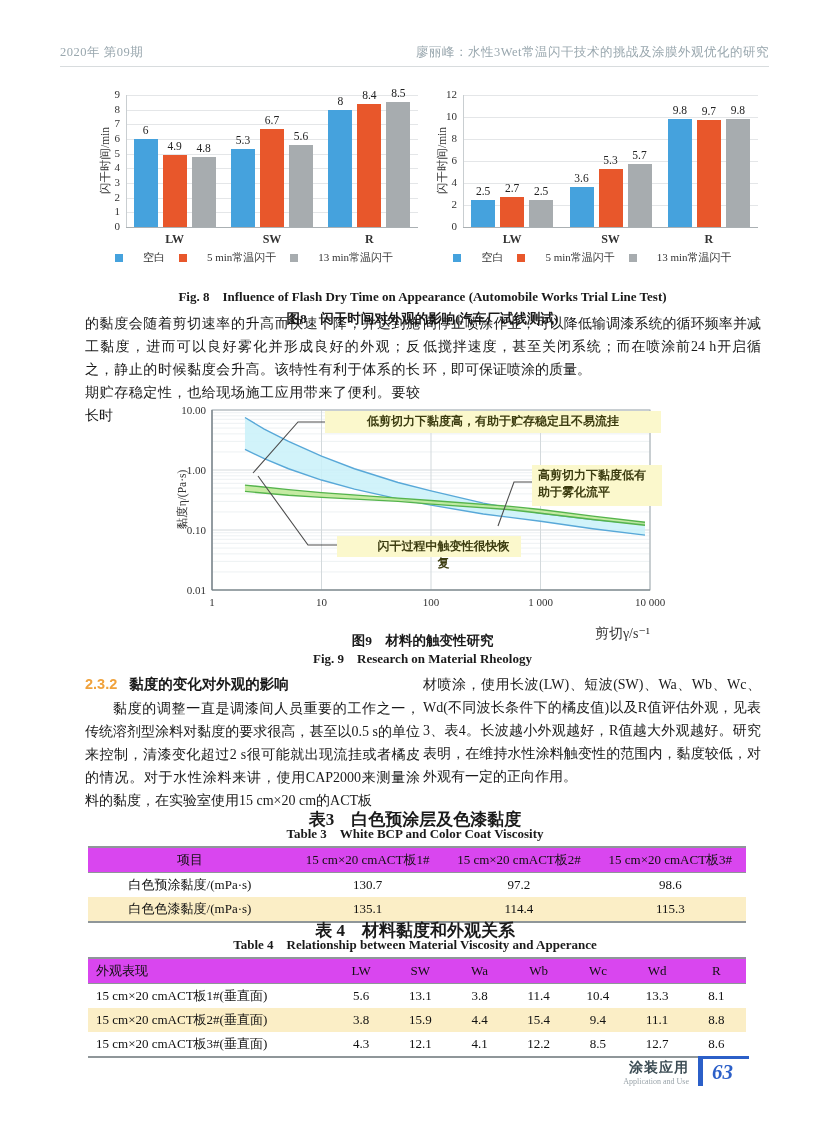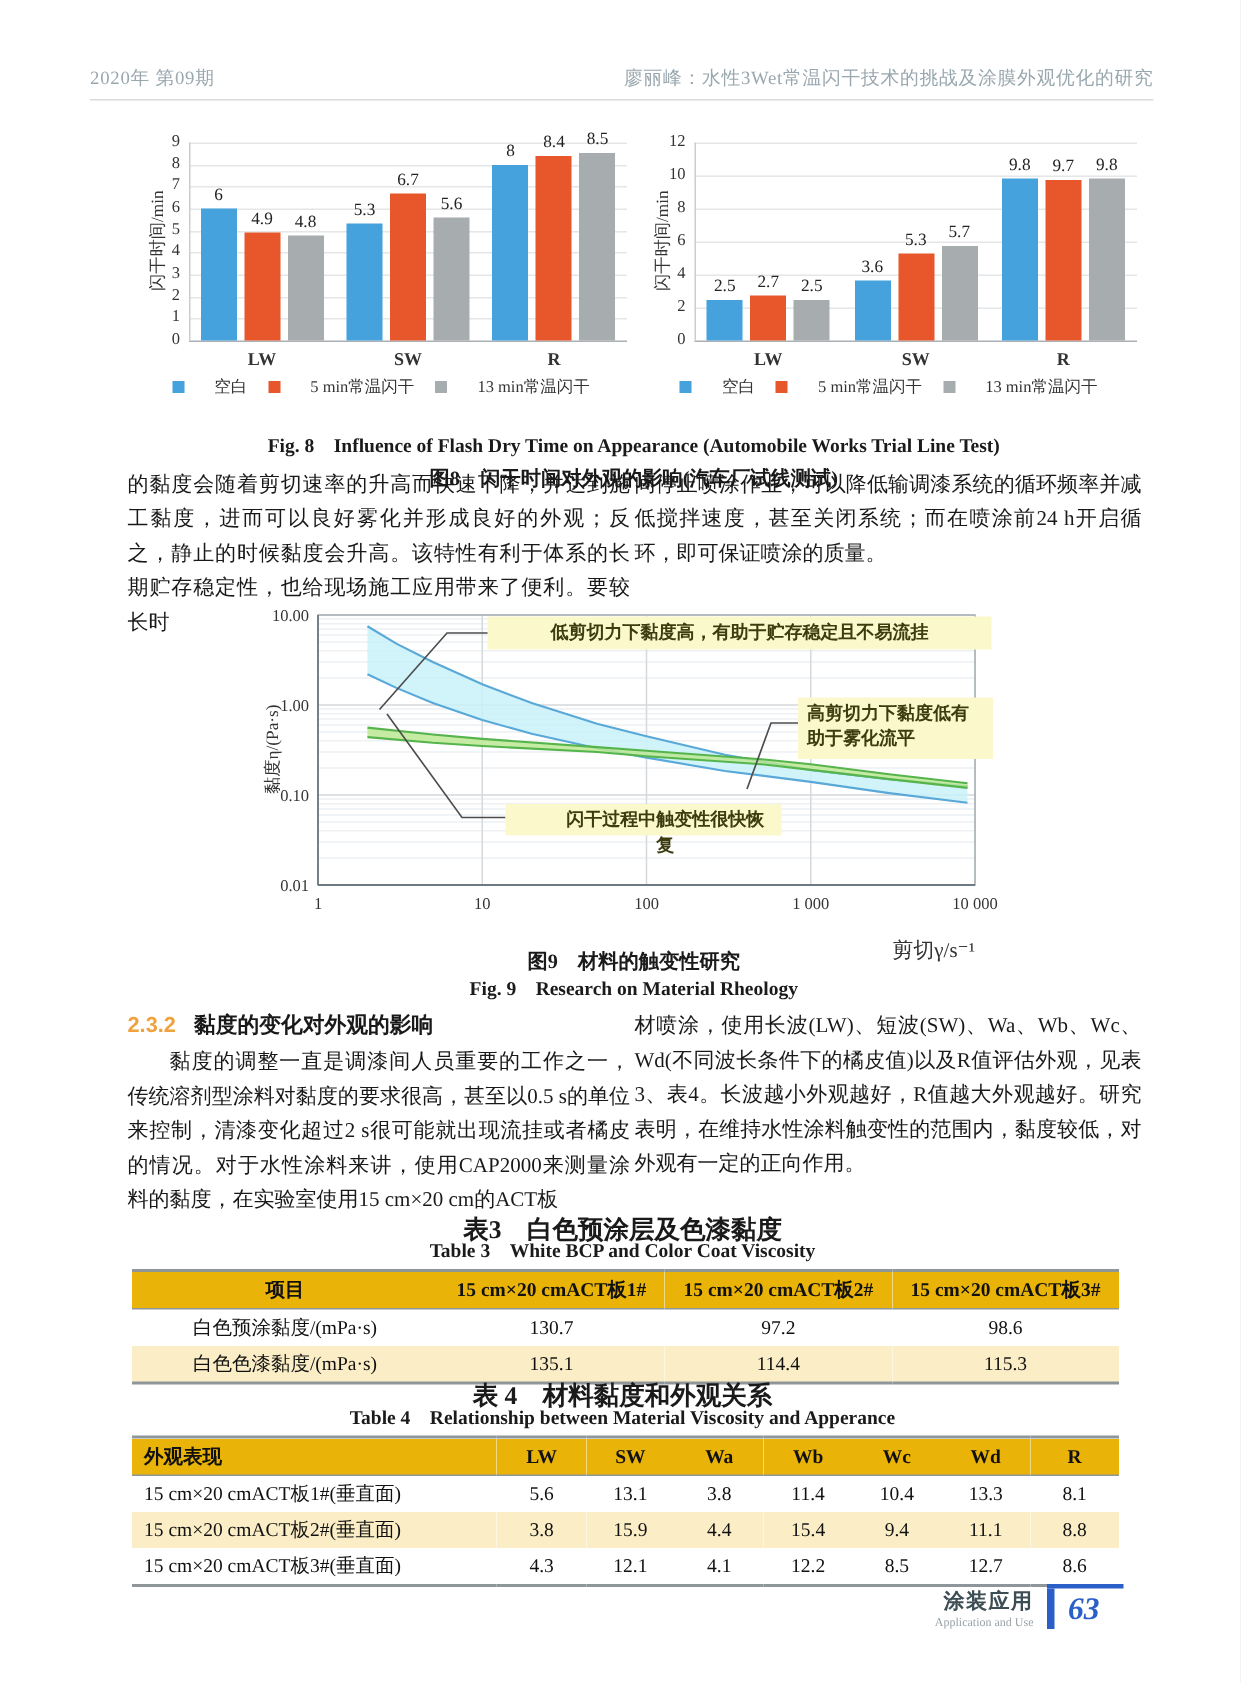--- a/index.html
+++ b/index.html
@@ -37,21 +37,21 @@
   .fig9 .ylab{left:-46px;top:94px;width:140px;}
   .fig9 .xlab{position:absolute;left:54px;width:438px;top:207px;text-align:right;font-size:14px;color:#333;margin-top:20px;}
   .ann{position:absolute;background:#fbf8cc;color:#3c3c10;font-weight:bold;font-size:12px;
        padding:2px 6px;line-height:17px;box-sizing:border-box;}
   
   .tcap{position:absolute;left:85px;width:660px;text-align:center;font-weight:bold;}
   .tcap.zh{font-size:17px;}
   .tcap.en{font-size:13px;}
   table.datatable{position:absolute;left:88px;width:658px;border-collapse:collapse;table-layout:fixed;
        font-size:13px;color:#111;border-top:2px solid #8f9699;border-bottom:2px solid #8f9699;}
-  table.datatable th{background:#eab308;font-weight:bold;border-bottom:1.5px solid #8f9699;}
+  table.datatable th{background:#d946ef;font-weight:normal;border-bottom:1.5px solid #8f9699;}
   table.datatable th,table.datatable td{padding:3px 4px;text-align:center;overflow:hidden;white-space:nowrap;}
   table.datatable tr.alt{background:#fbeec6;}
   table.datatable .la{text-align:left;padding-left:8px;}
   
   .footer{position:absolute;right:78px;top:1056px;display:flex;align-items:center;}
   .fcol{text-align:right;margin-right:9px;margin-top:3px;}
   .fzh{font-size:14px;font-weight:bold;color:#3d4d55;letter-spacing:1px;}
   .fen{font-size:8px;color:#9aa4aa;}
   .pagebox{display:flex;align-items:flex-start;border-top:3px solid #2b5fc8;}
   .pbar{width:5px;height:27px;background:#2b5fc8;display:inline-block;}

